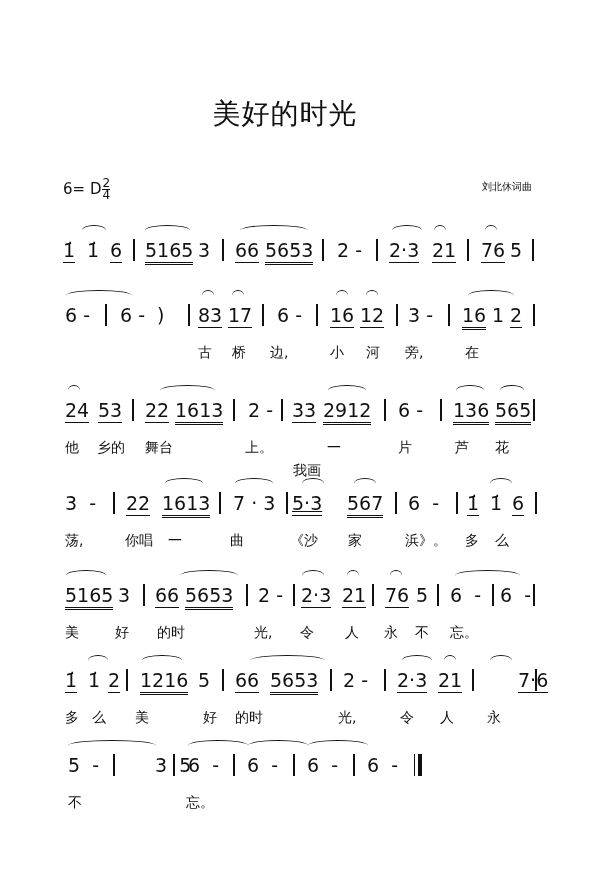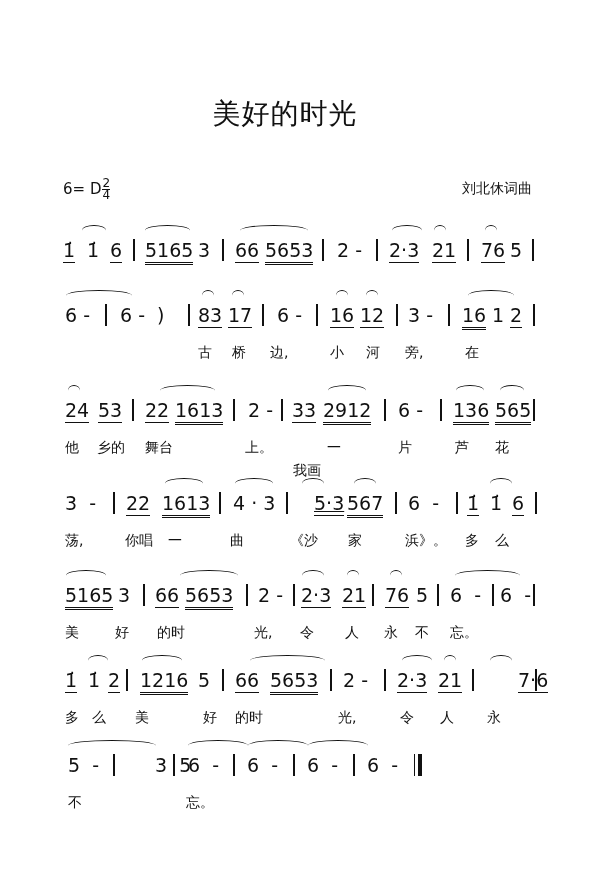--- a/index.html
+++ b/index.html
@@ -1,21 +1,21 @@
 <!DOCTYPE html>
 <html><head>
 <meta charset="utf-8">
 <style>
   html,body{margin:0;padding:0;background:#ffffff;}
   body{width:610px;height:885px;position:relative;overflow:hidden;font-family:"DejaVu Sans","Liberation Sans",sans-serif;color:#111;}
   .title{position:absolute;left:0;width:570px;top:95px;text-align:center;font-size:28px;letter-spacing:1px;}
   .key{position:absolute;left:63px;top:178px;font-size:15px;}
   .timesig{display:inline-block;vertical-align:middle;text-align:center;font-size:12px;line-height:11px;margin-left:1px;}
   .timesig .num{display:block;border-bottom:1px solid #111;}
-  .credit{position:absolute;right:78px;top:180px;font-size:14px;}
+  .credit{position:absolute;right:78px;top:180px;font-size:10px;}
   .row{position:absolute;left:0;width:610px;height:80px;}
   .tok{position:absolute;top:14px;font-size:19px;line-height:22px;white-space:pre;}
   .bar{position:absolute;top:14px;width:1.5px;height:22px;background:#111;}
   .final{position:absolute;top:14px;width:5px;height:22px;border-left:1.5px solid #111;}
   .final::after{content:"";position:absolute;left:3px;top:0;width:4px;height:22px;background:#111;}
   .ul1{border-bottom:1.2px solid #111;padding-bottom:1px;}
   .ul2{border-bottom:3.5px double #111;padding-bottom:1px;}
   .lyr{position:absolute;top:54px;font-size:14px;white-space:pre;}
   .arc{position:absolute;top:0;height:10px;border-top:1.3px solid #111;border-radius:50% 50% 0 0;}
 </style>
@@ -119,23 +119,23 @@
       <div class="arc" style="left: 328px; width: 38px;"></div>
       <div class="arc" style="left: 456px; width: 28px;"></div>
       <div class="arc" style="left: 500px; width: 24px;"></div>
     </div>
     <div class="row" style="top: 478px;">
       <div class="tok" style="left: 65px;">3  -</div>
       <div class="bar" style="left: 113px;"></div>
       <div class="tok ul1" style="left: 126px;">22</div>
       <div class="tok ul2" style="left: 162px;">1613</div>
       <div class="bar" style="left: 219px;"></div>
-      <div class="tok" style="left: 233px;">4 · 3</div>
+      <div class="tok" style="left: 233px;">7 · 3</div>
       <div class="bar" style="left: 286px;"></div>
-      <div class="tok ul1" style="left: 314px; text-decoration: underline;">5·3</div>
+      <div class="tok ul1" style="left: 292px; text-decoration: underline;">5·3</div>
       <div class="tok ul2" style="left: 347px;">567</div>
       <div class="bar" style="left: 395px;"></div>
       <div class="tok" style="left: 408px;">6  -</div>
       <div class="bar" style="left: 456px;"></div>
       <div class="tok ul1" style="left: 467px;">1̇</div>
       <div class="tok" style="left: 490px;">1̇</div>
       <div class="tok ul1" style="left: 512px;">6</div>
       <div class="bar" style="left: 535px;"></div>
       <div class="lyr" style="left: 65px;">荡,</div>
       <div class="lyr" style="left: 125px;">你唱</div>

